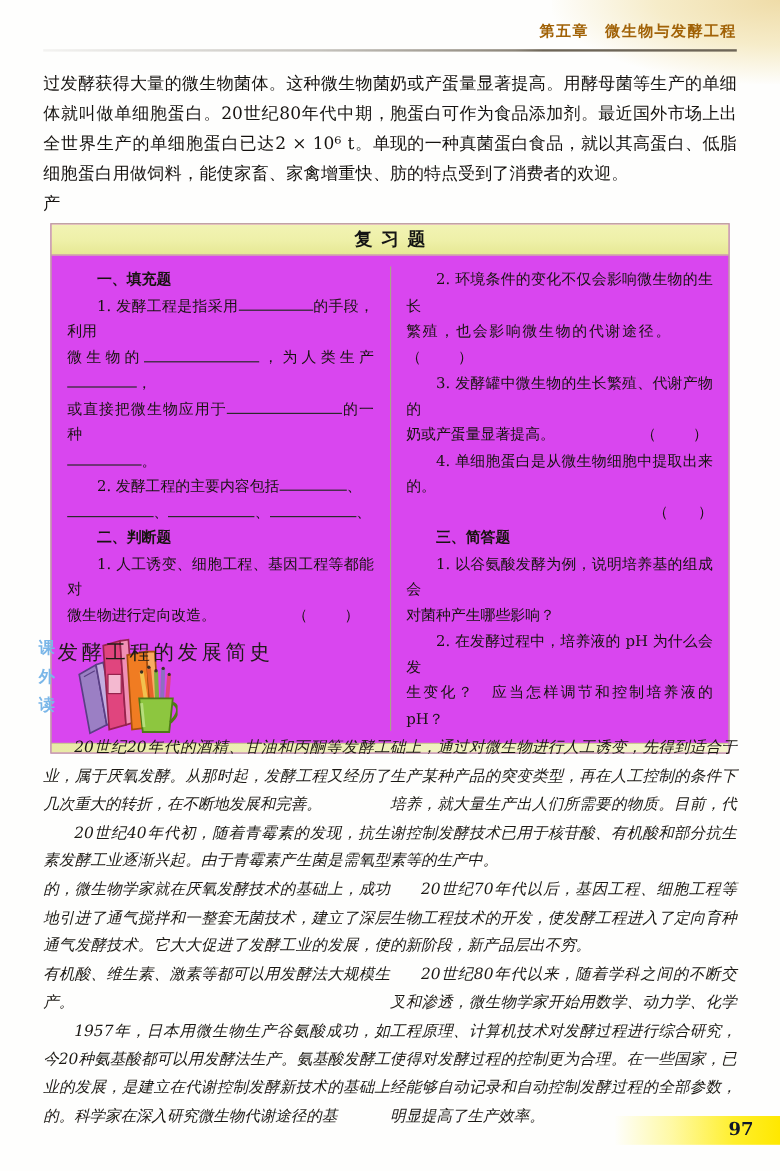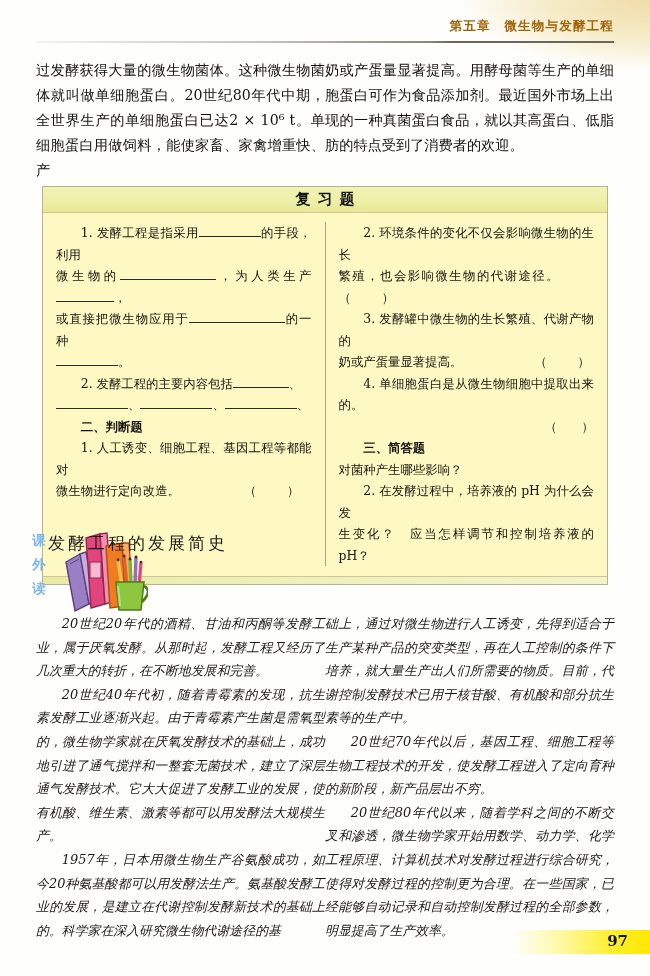--- a/index.html
+++ b/index.html
@@ -75,21 +75,21 @@
 
   .lead { top: 58px; }
 
   
   .exbox {
     position: absolute;
     left: 42px;
     right: 42px;
     top: 186px;
     border: 1px solid #b9b191;
-    background: #fef9c3;
+    background: #d946ef;
   }
   .exbox-head {
     height: 25px;
     background: linear-gradient(to bottom, #f2f3b4 0%, #eef0a8 55%, #e6e894 100%);
     border-bottom: 1px solid #cdc892;
     display: flex;
     align-items: center;
     justify-content: center;
   }
   .exbox-title {
@@ -222,20 +222,21 @@
 
   <div class="exbox">
 
     <div class="exbox-head">
       <div class="exbox-title">复习题</div>
     </div>
 
     <div class="exbox-body">
 
       <div class="exbox-col left">
+        <p class="ex-line ex-head">一、填充题</p>
 
         <p class="ex-line ex-item"><span>1. 发酵工程是指采用</span><span class="blank" style="width:62px"></span><span>的手段，利用</span></p>
 
         <p class="ex-line ex-cont"><span>微生物的</span><span class="blank" style="width:96px"></span><span>，为人类生产</span><span class="blank" style="width:58px"></span><span>，</span></p>
 
         <p class="ex-line ex-cont"><span>或直接把微生物应用于</span><span class="blank" style="width:96px"></span><span>的一种</span></p>
 
         <p class="ex-line ex-cont"><span class="blank" style="width:62px"></span><span>。</span></p>
 
         <p class="ex-line ex-item"><span>2. 发酵工程的主要内容包括</span><span class="blank" style="width:56px"></span><span>、</span></p>
@@ -254,20 +255,21 @@
         <p class="ex-line ex-cont"><span>繁殖，也会影响微生物的代谢途径。</span><span style="display:inline-block;width:34px"></span><span class="paren">（　　）</span></p>
 
         <p class="ex-line ex-item">3. 发酵罐中微生物的生长繁殖、代谢产物的</p>
         <p class="ex-line ex-cont"><span>奶或产蛋量显著提高。</span><span style="display:inline-block;width:72px"></span><span class="paren">（　　）</span></p>
 
         <p class="ex-line ex-item">4. 单细胞蛋白是从微生物细胞中提取出来的。</p>
         <p class="ex-line ex-cont tright">（　　）</p>
 
         <p class="ex-line ex-head">三、简答题</p>
 
+        <p class="ex-line ex-item">1. 以谷氨酸发酵为例，说明培养基的组成会</p>
         <p class="ex-line ex-cont">对菌种产生哪些影响？</p>
 
         <p class="ex-line ex-item">2. 在发酵过程中，培养液的 pH 为什么会发</p>
         <p class="ex-line ex-cont">生变化？　应当怎样调节和控制培养液的 pH？</p>
       </div>
 
     </div>
 
     <div class="exbox-foot"></div>
   </div>

